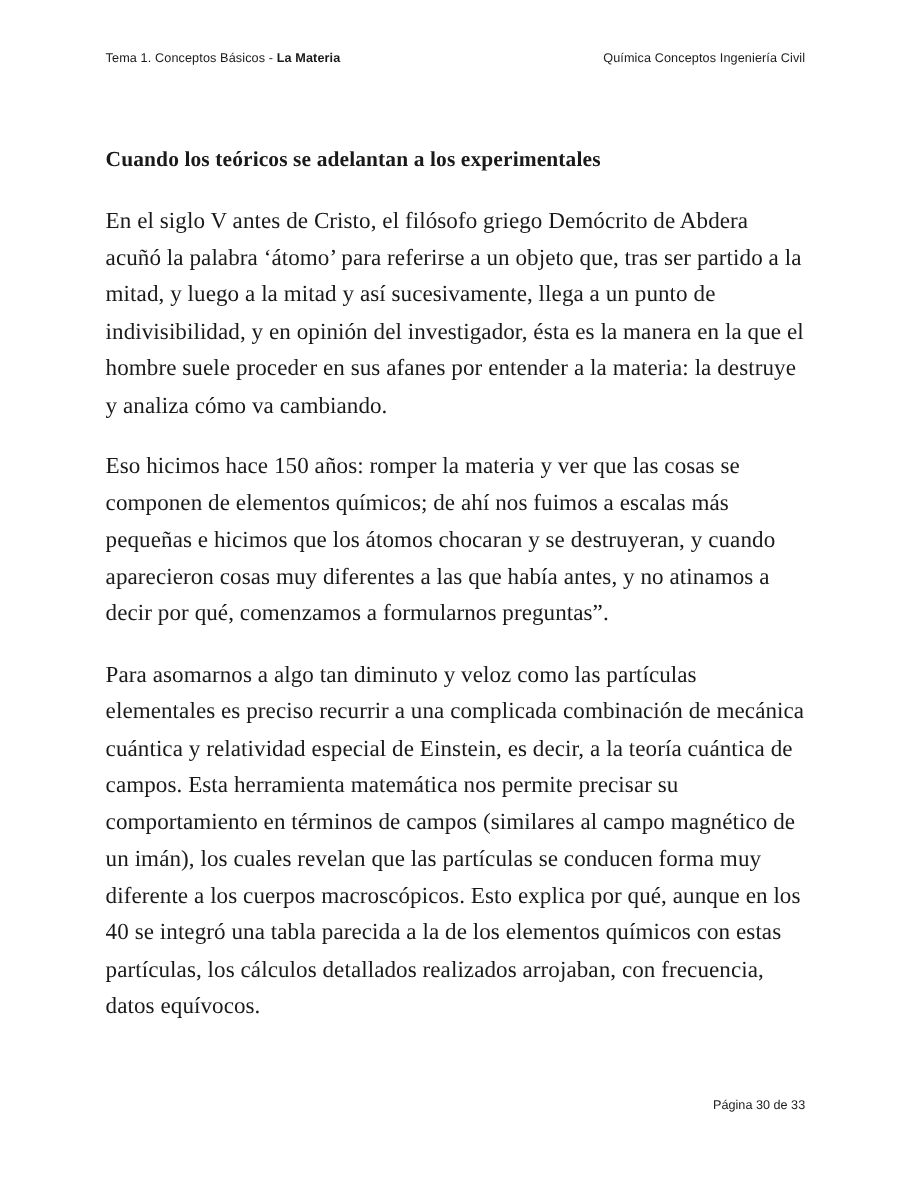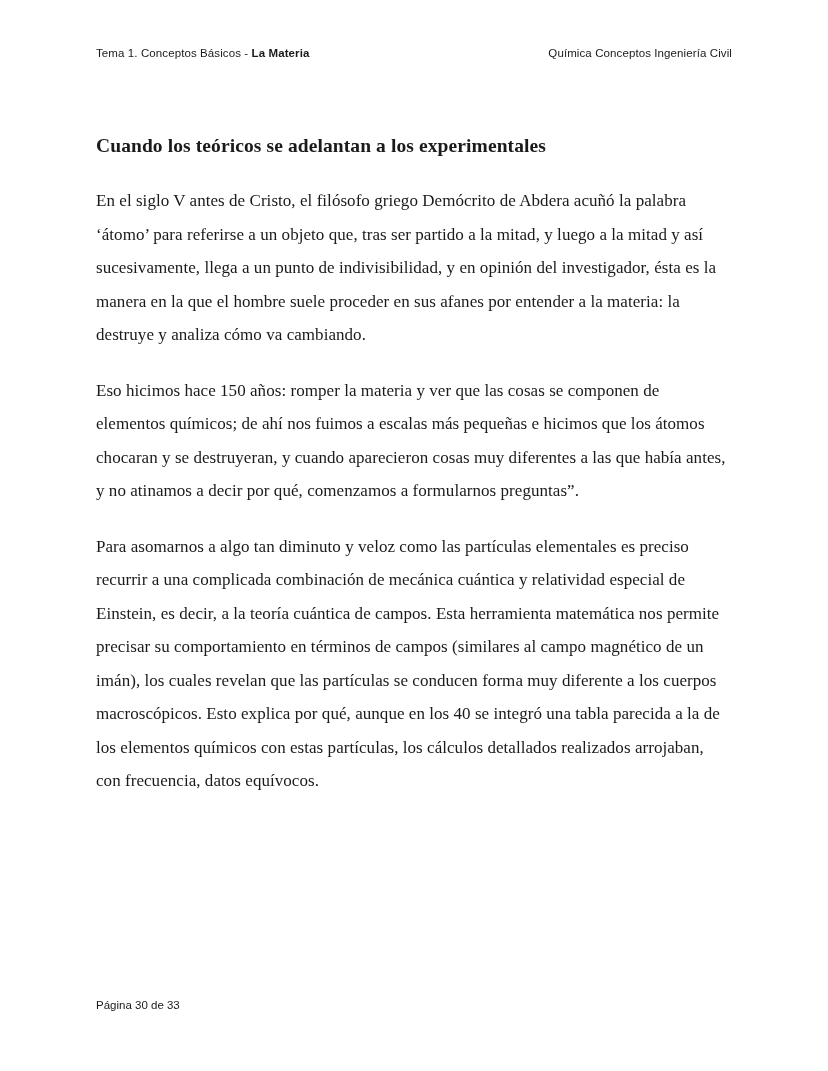--- a/index.html
+++ b/index.html
@@ -54,34 +54,35 @@
   h1.doc-title {
     font-family: "Liberation Serif", serif;
     font-size: 19.5px;
     font-weight: bold;
     margin: 0 0 26px 0;
     line-height: 1.3;
     letter-spacing: 0.1px;
   }
   p.para {
     font-family: "Liberation Serif", serif;
-    font-size: 17px;
+    font-size: 21px;
     line-height: 33.5px;
     margin: 0 0 22px 0;
     text-align: left;
     letter-spacing: 0.05px;
   }
   p.para:last-child {
     margin-bottom: 0;
   }
   .footer {
     position: absolute;
     left: 96px;
     right: 96px;
     top: 999px;
+    text-align: right;
     font-family: "Liberation Sans", sans-serif;
     font-size: 11.5px;
     color: #1a1a1a;
   }
 </style>
 </head>
 <body>
 
 <div class="page">
 

